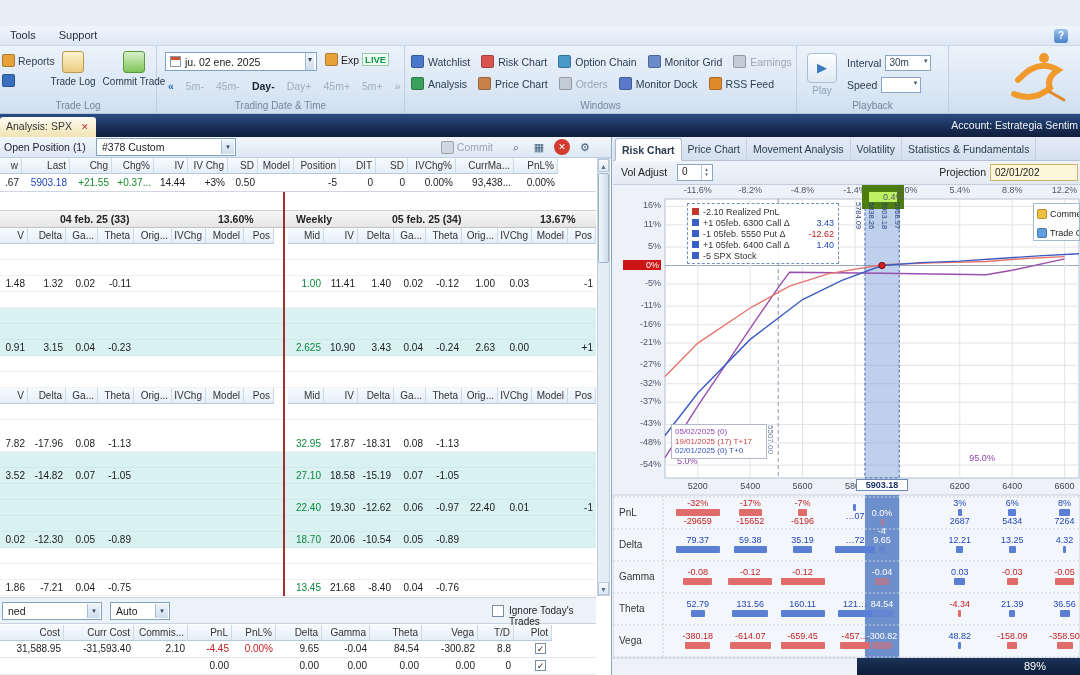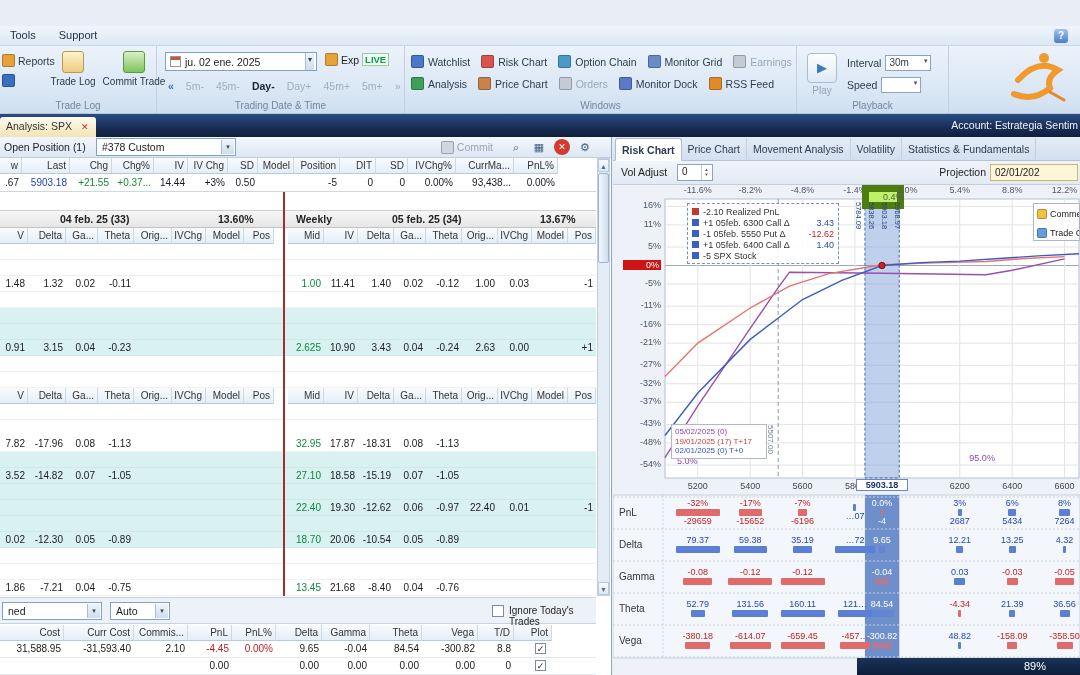--- a/index.html
+++ b/index.html
@@ -779,21 +779,21 @@
         <div class="gbar" style="width: 39.9143px; background: rgb(91, 127, 212);"></div>
       </div>
       <div class="gcell" style="left: 217.968px; top: 456px;">
         <span class="gtxt" style="color: rgb(35, 71, 184);">121…</span>
         <div class="gbar" style="width: 33.2521px; background: rgb(91, 127, 212);"></div>
       </div>
       <div class="gcell" style="left: 217.968px; top: 488px;">
         <span class="gtxt" style="color: rgb(194, 34, 34);">-457…</span>
         <div class="gbar" style="width: 30.4921px; background: rgb(224, 107, 107);"></div>
       </div>
-      <div class="gcell hl" style="left: 245.004px; top: 360px; justify-content: center;">
+      <div class="gcell hl" style="left: 245.004px; top: 370px; justify-content: center;">
         <span class="gtxt" style="color: rgb(194, 34, 34);">0.0%</span>
         <div class="gbar" style="width: 3px; background: rgb(224, 107, 107);"></div>
         <span class="gtxt" style="color: rgb(194, 34, 34);">-4</span>
       </div>
       <div class="gcell hl" style="left: 245.004px; top: 392px;">
         <span class="gtxt" style="color: rgb(35, 71, 184);">9.65</span>
         <div class="gbar" style="width: 5.34963px; background: rgb(91, 127, 212);"></div>
       </div>
       <div class="gcell hl" style="left: 245.004px; top: 424px;">
         <span class="gtxt" style="color: rgb(194, 34, 34);">-0.04</span>

